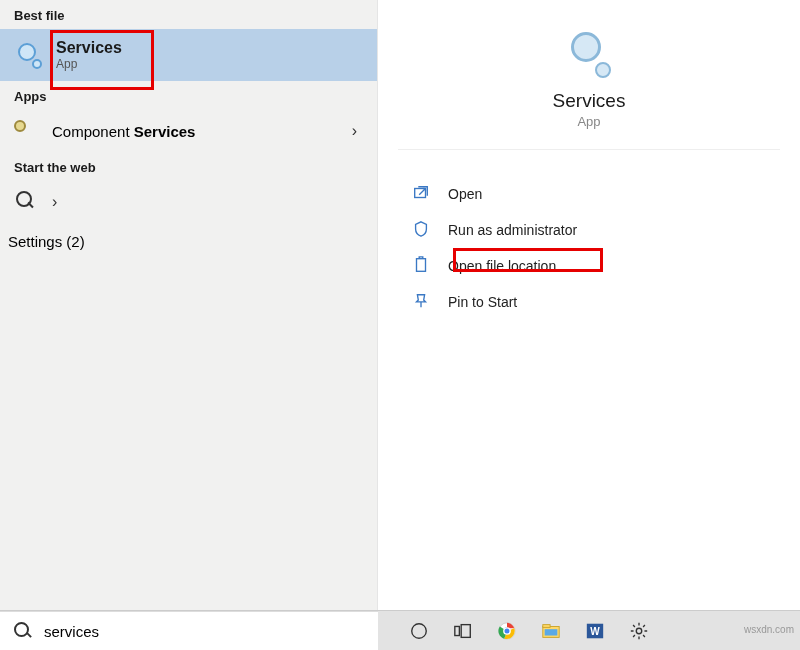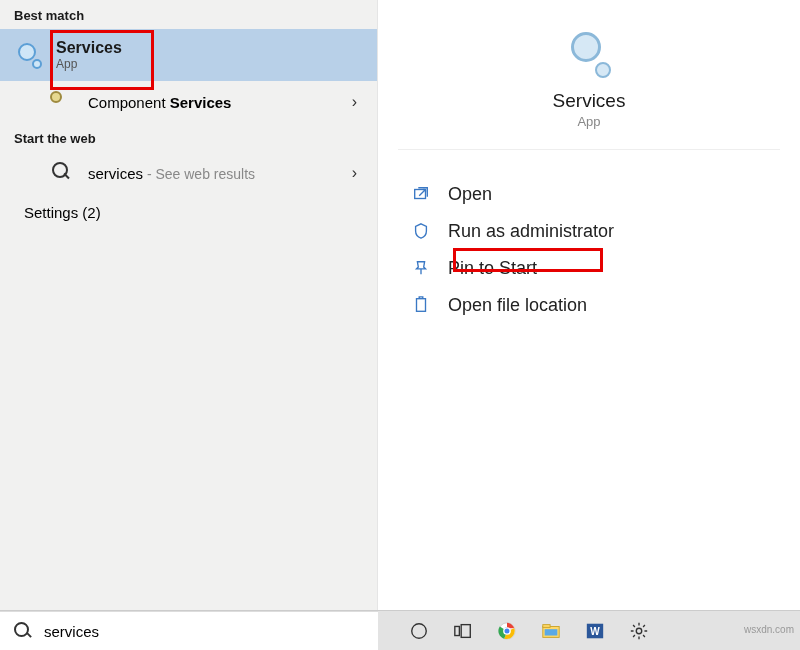--- a/index.html
+++ b/index.html
@@ -9,87 +9,85 @@
   .section-header { font-size: 13px; font-weight: 600; padding: 8px 14px 6px; color: #1a1a1a; }
   .best-match-item { display: flex; align-items: center; background: #b8d0e8; padding: 10px 14px; position: relative; }
   .bm-icon { width: 28px; height: 28px; position: relative; margin-right: 14px; }
   .gear-big { width: 18px; height: 18px; border-radius: 50%; border: 2px solid #5c9fd6; position: absolute; top: 2px; left: 4px; background: #cfe6f7; }
   .gear-small { width: 10px; height: 10px; border-radius: 50%; border: 2px solid #5c9fd6; position: absolute; bottom: 0; right: 0; background: #cfe6f7; }
   .bm-text .title { font-size: 16px; font-weight: 700; color: #1a1a1a; }
   .bm-text .sub { font-size: 12px; color: #555; }
   .highlight-red { border: 3px solid #e60000; position: absolute; }
   .hl-1 { left: 50px; top: 30px; width: 104px; height: 60px; z-index: 5; }
   .hl-2 { left: 453px; top: 248px; width: 150px; height: 24px; z-index: 5; }
-  .list-item { display: flex; align-items: center; padding: 10px 14px; position: relative; cursor: default; margin-left: 36px; }
+  .list-item { display: flex; align-items: center; padding: 10px 14px; position: relative; cursor: default; }
   .li-icon { width: 22px; height: 22px; margin-right: 16px; position: relative; }
   .li-icon.search::before { content: ""; width: 12px; height: 12px; border: 2px solid #333; border-radius: 50%; position: absolute; top: 0; left: 2px; }
   .li-icon.search::after { content: ""; width: 7px; height: 2px; background: #333; position: absolute; top: 13px; left: 13px; transform: rotate(45deg); }
   .li-icon.cogs .c1 { width: 12px; height: 12px; border-radius: 50%; border: 2px solid #9e8a3e; position: absolute; top: 0; left: 0; background: #e6d890; }
   .li-text { font-size: 15px; flex: 1; }
   .li-text .bold { font-weight: 700; }
   .li-text .hint { color: #888; font-size: 14px; }
   .chev { font-size: 16px; color: #333; margin-right: 6px; }
-  .settings-line { padding: 10px 24px; font-size: 15px; }
+  .settings-line { padding: 10px 8px; font-size: 15px; }
   .right-panel { flex: 1; background: #fff; display: flex; flex-direction: column; align-items: stretch; }
   .rp-hero { display: flex; flex-direction: column; align-items: center; padding-top: 30px; padding-bottom: 20px; border-bottom: 1px solid #eee; margin: 0 20px; }
   .hero-icon { width: 48px; height: 48px; position: relative; margin-bottom: 12px; }
   .hero-icon .g1 { width: 30px; height: 30px; border-radius: 50%; border: 3px solid #8bb8d9; position: absolute; top: 2px; left: 6px; background: #d6e8f5; }
   .hero-icon .g2 { width: 16px; height: 16px; border-radius: 50%; border: 2px solid #8bb8d9; position: absolute; bottom: 0; right: 2px; background: #d6e8f5; }
   .hero-title { font-size: 19px; font-weight: 400; color: #1a1a1a; }
   .hero-sub { font-size: 13px; color: #888; margin-top: 2px; }
   .actions { padding: 26px 20px 0 34px; }
-  .action-row { display: flex; align-items: center; padding: 8px 0; font-size: 18px; color: #222; cursor: default; }
+  .action-row { display: flex; align-items: center; padding: 8px 0; font-size: 14px; color: #222; cursor: default; }
   .action-icon { width: 20px; height: 20px; margin-right: 16px; position: relative; color: #3a78c4; }
   svg { display: block; }
   .taskbar { position: absolute; bottom: 0; left: 0; right: 0; height: 40px; background: #e3e3e3; border-top: 1px solid #ccc; display: flex; align-items: center; }
   .search-box { width: 378px; height: 40px; background: #fff; display: flex; align-items: center; padding: 0 14px; border-top: 1px solid #ddd; }
   .search-box .sicon { width: 18px; height: 18px; position: relative; margin-right: 12px; }
   .search-box .sicon::before { content: ""; width: 11px; height: 11px; border: 2px solid #333; border-radius: 50%; position: absolute; top: 0; left: 0; }
   .search-box .sicon::after { content: ""; width: 6px; height: 2px; background: #333; position: absolute; top: 12px; left: 12px; transform: rotate(45deg); }
   .search-box input { border: none; outline: none; font-size: 15px; flex: 1; background: transparent; }
   .tb-right { flex: 1; display: flex; align-items: center; gap: 22px; padding-left: 30px; }
   .tb-icon { width: 22px; height: 22px; display: flex; align-items: center; justify-content: center; }
   .watermark { position: absolute; bottom: 15px; right: 6px; font-size: 10px; color: #999; z-index: 10; }
 </style>
 </head>
 <body>
 
 <div class="highlight-red hl-1"></div>
 <div class="highlight-red hl-2"></div>
 
 <div class="container">
   <div class="left-panel">
-    <div class="section-header">Best match</div>
+    <div class="section-header">Best file</div>
     <div class="best-match-item">
       <div class="bm-icon">
         <div class="gear-big"></div>
           <div class="gear-small"></div>
       </div>
       <div class="bm-text">
         <div class="title">Services</div>
         <div class="sub">App</div>
       </div>
     </div>
 
+    <div class="section-header">Apps</div>
     <div class="list-item">
       <div class="li-icon cogs">
           <div class="c1"></div>
         </div>
       <span class="li-text">
         <span>Component </span><span class="bold">Services</span>
       </span>
       <span class="chev">›</span>
     </div>
 
     <div class="section-header">Start the web</div>
     <div class="list-item">
       <div class="li-icon search"></div>
-      <span class="li-text">
-        <span>services</span><span class="hint"> - See web results</span>
-      </span>
       <span class="chev">›</span>
     </div>
 
     <div class="settings-line">Settings (2)</div>
   </div>
 
   <div class="right-panel">
     <div class="rp-hero">
       <div class="hero-icon">
           <div class="g1"></div>
@@ -114,34 +112,34 @@
         <span class="action-icon">
           <svg viewBox="0 0 20 20" width="18" height="18" fill="none" stroke="#3a78c4" stroke-width="1.5">
               <path d="M10 2 L16 5 L16 10 C16 14 13 17 10 18 C7 17 4 14 4 10 L4 5 Z"></path>
             </svg>
         </span>
         <span>Run as administrator</span>
       </div>
       <div class="action-row">
         <span class="action-icon">
           <svg viewBox="0 0 20 20" width="18" height="18" fill="none" stroke="#3a78c4" stroke-width="1.5">
+              <rect x="5" y="3" width="10" height="14"></rect>
+              <path d="M8 3 L8 1 L12 1 L12 3"></path>
+            </svg>
+        </span>
+        <span>Open file location</span>
+      </div>
+      <div class="action-row">
+        <span class="action-icon">
+          <svg viewBox="0 0 20 20" width="18" height="18" fill="none" stroke="#3a78c4" stroke-width="1.5">
               <path d="M6 3 L14 3 L13 9 L15 11 L5 11 L7 9 Z"></path>
               <path d="M10 11 L10 17"></path>
             </svg>
         </span>
         <span>Pin to Start</span>
-      </div>
-      <div class="action-row">
-        <span class="action-icon">
-          <svg viewBox="0 0 20 20" width="18" height="18" fill="none" stroke="#3a78c4" stroke-width="1.5">
-              <rect x="5" y="3" width="10" height="14"></rect>
-              <path d="M8 3 L8 1 L12 1 L12 3"></path>
-            </svg>
-        </span>
-        <span>Open file location</span>
       </div>
     </div>
   </div>
 </div>
 
 <div class="taskbar">
   <div class="search-box">
     <span class="sicon"></span>
     <input type="text" value="services" style="">
   </div>

